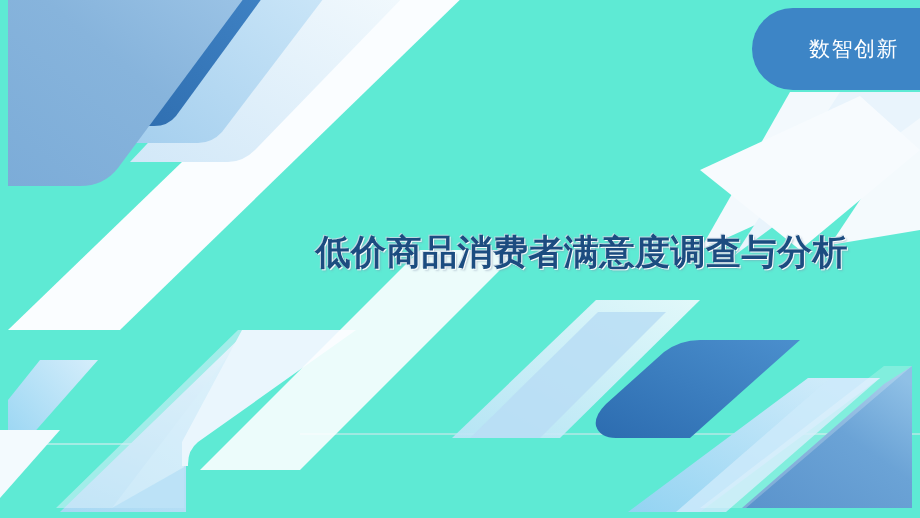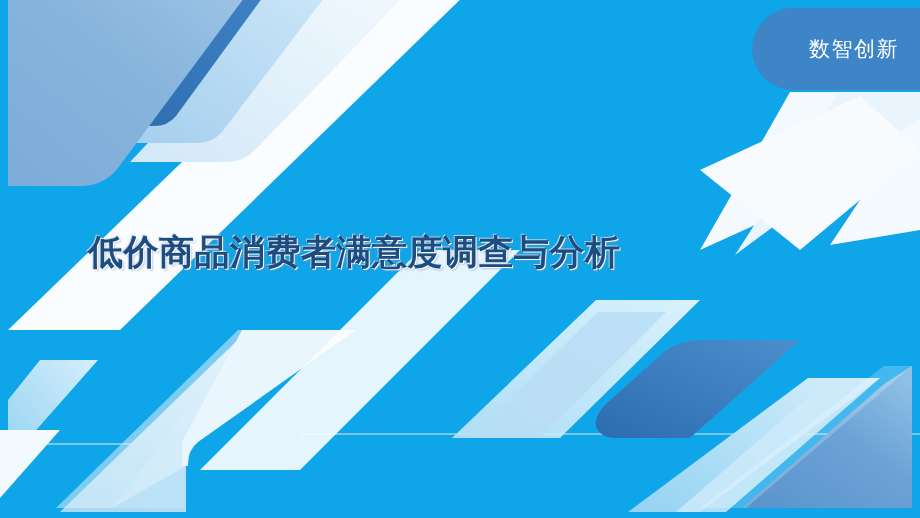--- a/index.html
+++ b/index.html
@@ -8,21 +8,21 @@
     background: #ffffff;
   }
   body {
     font-family: "Liberation Sans", "DejaVu Sans", sans-serif;
   }
 
   .slide {
     position: relative;
     width: 920px;
     height: 518px;
-    background: #0ea5e9;
+    background: #5eead4;
     overflow: hidden;
   }
 
   
   .deco {
     position: absolute;
     inset: 0;
     overflow: hidden;
     pointer-events: none;
   }
@@ -60,20 +60,21 @@
     white-space: nowrap;
     font-weight: 400;
   }
 
   
   .title-wrap {
     position: absolute;
     left: 88px;
     top: 232px;
     width: 760px;
+    text-align: right;
   }
   .title {
     font-size: 35px;
     font-weight: bold;
     color: #1c4c80;
     letter-spacing: 0.5px;
     line-height: 1.15;
     white-space: nowrap;
     text-shadow:
        1px 1px 0 rgba(255,255,255,0.95),

